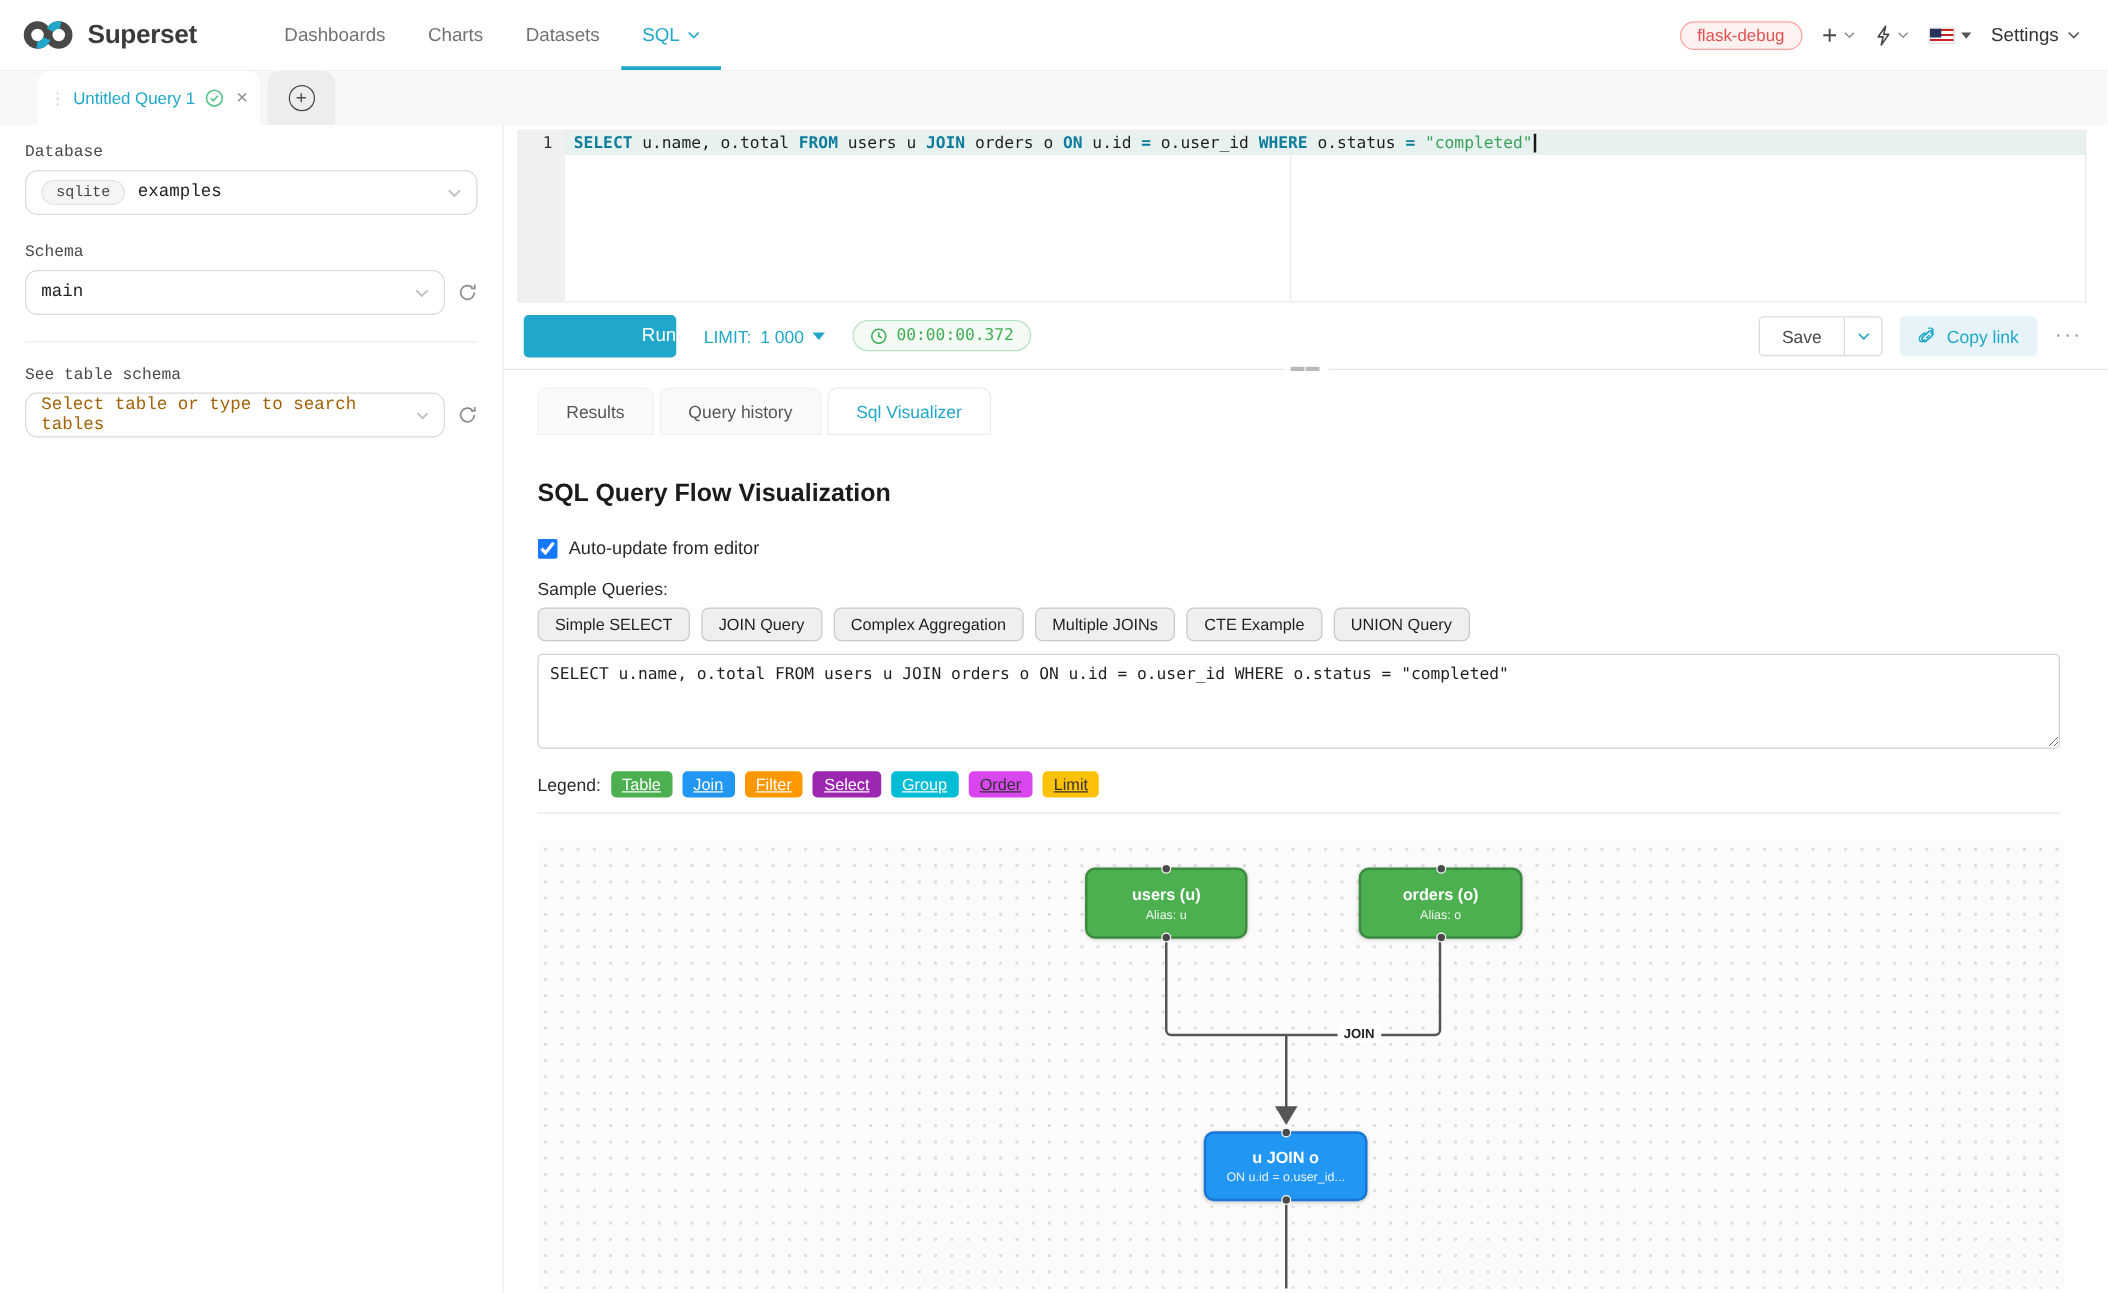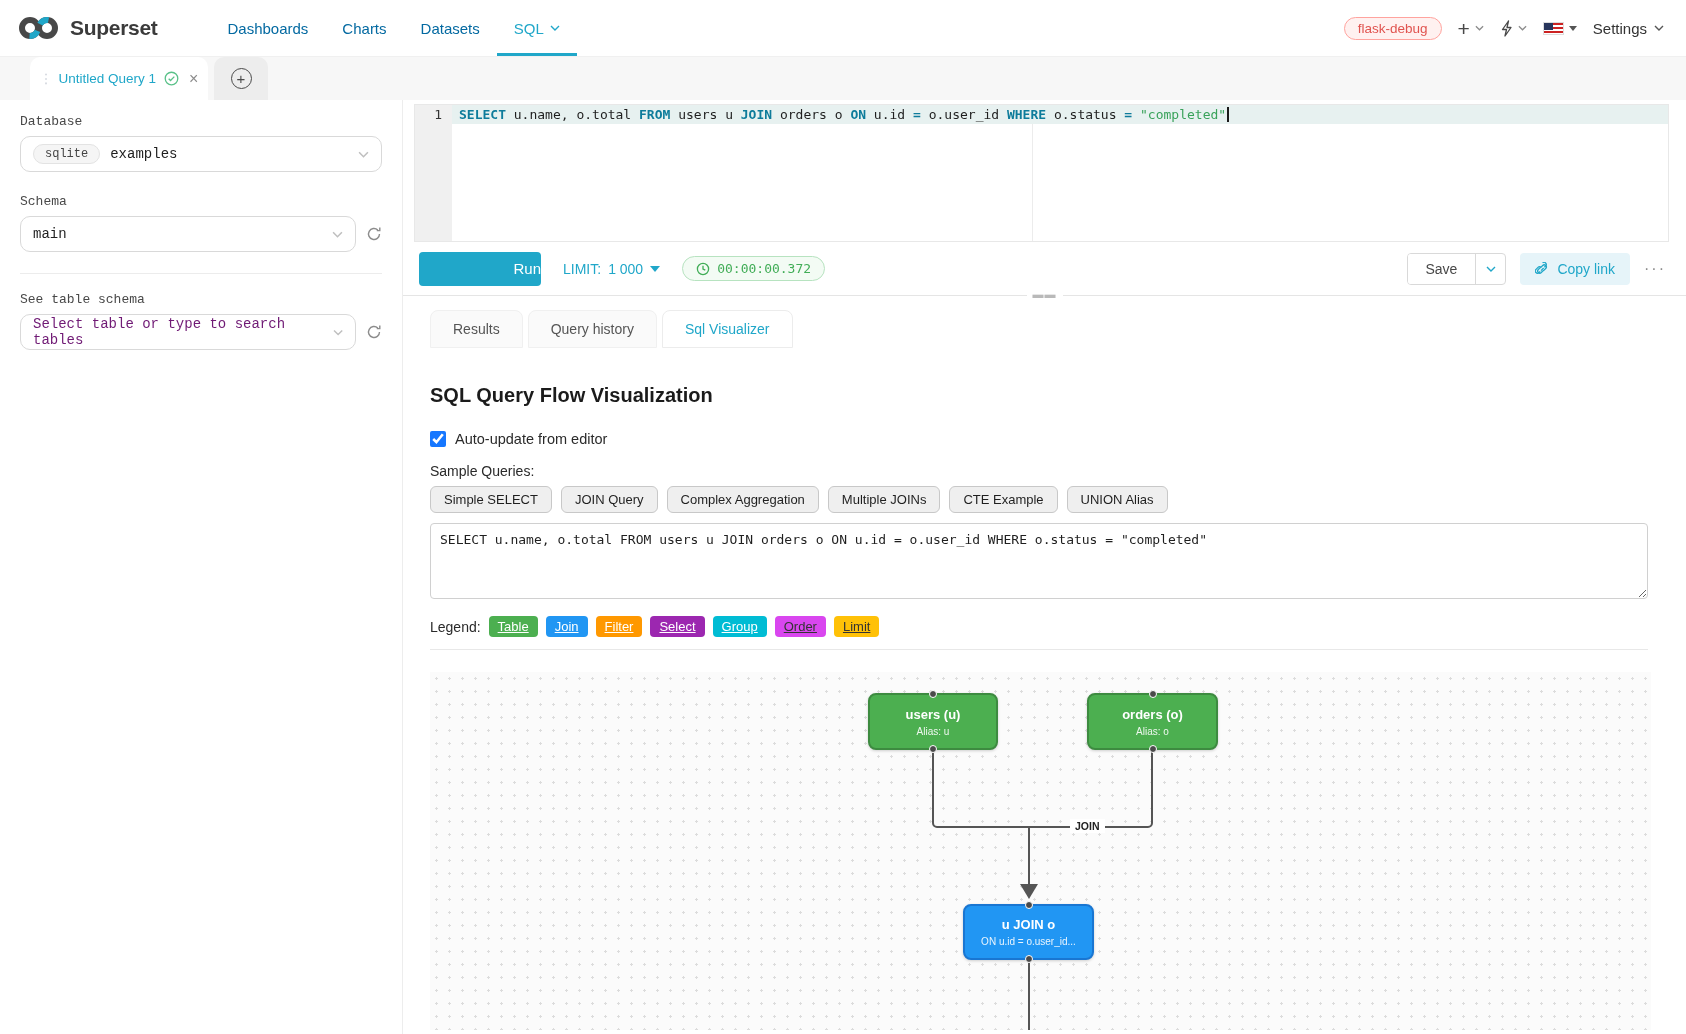--- a/index.html
+++ b/index.html
@@ -3,21 +3,21 @@
 <meta charset="utf-8">
 <style>
   * { box-sizing: border-box; margin: 0; padding: 0; }
   html,body { width:1686px; height:1034px; background:#fff; font-family:"Liberation Sans", sans-serif; color:#1f1f1f; overflow:hidden; }
 
   
   .navbar { position:absolute; left:0; top:0; width:1686px; height:57px; background:#fff; border-bottom:1px solid #f0f0f0; display:flex; align-items:center; padding:0 22px 0 16px;gap:23px; }
   .brand { display:flex; align-items:center; gap:8px; margin-right:30px; }
   .brand-name { font-size:21px; font-weight:700; color:#3b3b3b; letter-spacing:-0.3px; }
   .nav-items { display:flex; align-items:center; height:100%; }
-  .nav-item { display:flex; align-items:center; height:100%; padding:0 17px; font-size:15px; color:#0369a1; cursor:pointer; gap:6px; }
+  .nav-item { display:flex; align-items:center; height:100%; padding:0 17px; font-size:15px; color:#737373; cursor:pointer; gap:6px; }
   .nav-item.active { color:#20a7c9; box-shadow: inset 0 -3px 0 #20a7c9; }
   .nav-right { margin-left:auto; display:flex; align-items:center; gap:16px; }
   .env-badge { border:1px solid #ffa39e; background:#fff1f0; color:#e0534f; border-radius:13px; padding:3px 13px; font-size:13.5px; }
   .icon-btn { display:flex; align-items:center; gap:5px; color:#484848; cursor:pointer; }
   .plus-glyph { font-size:21px; line-height:1; font-weight:400; }
   .flag { width:21px; height:13px; position:relative; background:repeating-linear-gradient(#c22 0 2px,#fff 2px 4px); border:1px solid #ddd; }
   .flag::after { content:""; position:absolute; left:0; top:0; width:9px; height:7px; background:#27355c; }
   .caret-down { width:0; height:0; border-left:4px solid transparent; border-right:4px solid transparent; border-top:5px solid #555; }
   .settings { display:flex; align-items:center; gap:7px; font-size:15px; color:#333; cursor:pointer; }
 
@@ -28,21 +28,21 @@
   .query-tab-title { color:#20a7c9; font-size:13.5px; font-weight:500; }
   .tab-close { color:#8c8c8c; font-size:16px; cursor:pointer; margin-left:2px; }
   .add-tab { width:54px; height:43px; margin-left:6px; background:#ededed; border-radius:10px 10px 0 0; display:flex; align-items:center; justify-content:center; }
   .add-circle { width:21px; height:21px; border:1.6px solid #4a4a4a; border-radius:50%; display:flex; align-items:center; justify-content:center; font-size:15px; color:#4a4a4a; line-height:1; cursor:pointer; }
 
   
   .sidebar { position:absolute; left:0; top:100px; width:402px; bottom:0; background:#fff; padding:14px 20px 0 20px;font-family:Liberation Mono, monospace; }
   .field-label { font-size:13px; color:#484848; margin-bottom:7px; }
   .select { height:36px; border:1px solid #d9d9d9; border-radius:10px; display:flex; align-items:center; padding:0 12px; gap:10px; background:#fff; cursor:pointer; }
   .select-value { font-size:14px; color:#1f1f1f; }
-  .select-placeholder { font-size:14px; color:#701a75; }
+  .select-placeholder { font-size:14px; color:#a16207; }
   .select .chev { margin-left:auto; color:#bfbfbf; }
   .db-tag { background:#f5f5f5; border:1px solid #e3e3e3; border-radius:11px; padding:2px 11px; font-size:12px; color:#444; }
   .select-row { display:flex; align-items:center; gap:10px; }
   .select-row .select { flex:1; }
   .refresh-icon { color:#8c8c8c; cursor:pointer; display:flex; }
   .side-divider { border-top:1px solid #ececec; margin:21px 0 18px 0; }
   .mt22 { margin-top:22px; }
   .pane-grip { position:absolute; left:404px; top:558px; width:5px; height:48px; background:#cfcfcf; border-radius:3px; }
 
   
@@ -288,21 +288,21 @@
       <span>Auto-update from editor</span>
     </label>
 
     <div class="sample-label">Sample Queries:</div>
     <div class="sample-btns">
       <button class="sample-btn">Simple SELECT</button>
       <button class="sample-btn">JOIN Query</button>
       <button class="sample-btn">Complex Aggregation</button>
       <button class="sample-btn">Multiple JOINs</button>
       <button class="sample-btn">CTE Example</button>
-      <button class="sample-btn">UNION Alias</button>
+      <button class="sample-btn">UNION Query</button>
     </div>
 
     <textarea class="query-textarea" spellcheck="false" style="">SELECT u.name, o.total FROM users u JOIN orders o ON u.id = o.user_id WHERE o.status = "completed"</textarea>
 
     <div class="legend-row">
       <span>Legend:</span>
       <span class="legend-badge" style="background:#4caf50;color:#fff">Table</span>
       <span class="legend-badge" style="background:#2196f3;color:#fff">Join</span>
       <span class="legend-badge" style="background:#ff9800;color:#fff">Filter</span>
       <span class="legend-badge" style="background:#9c27b0;color:#fff">Select</span>

